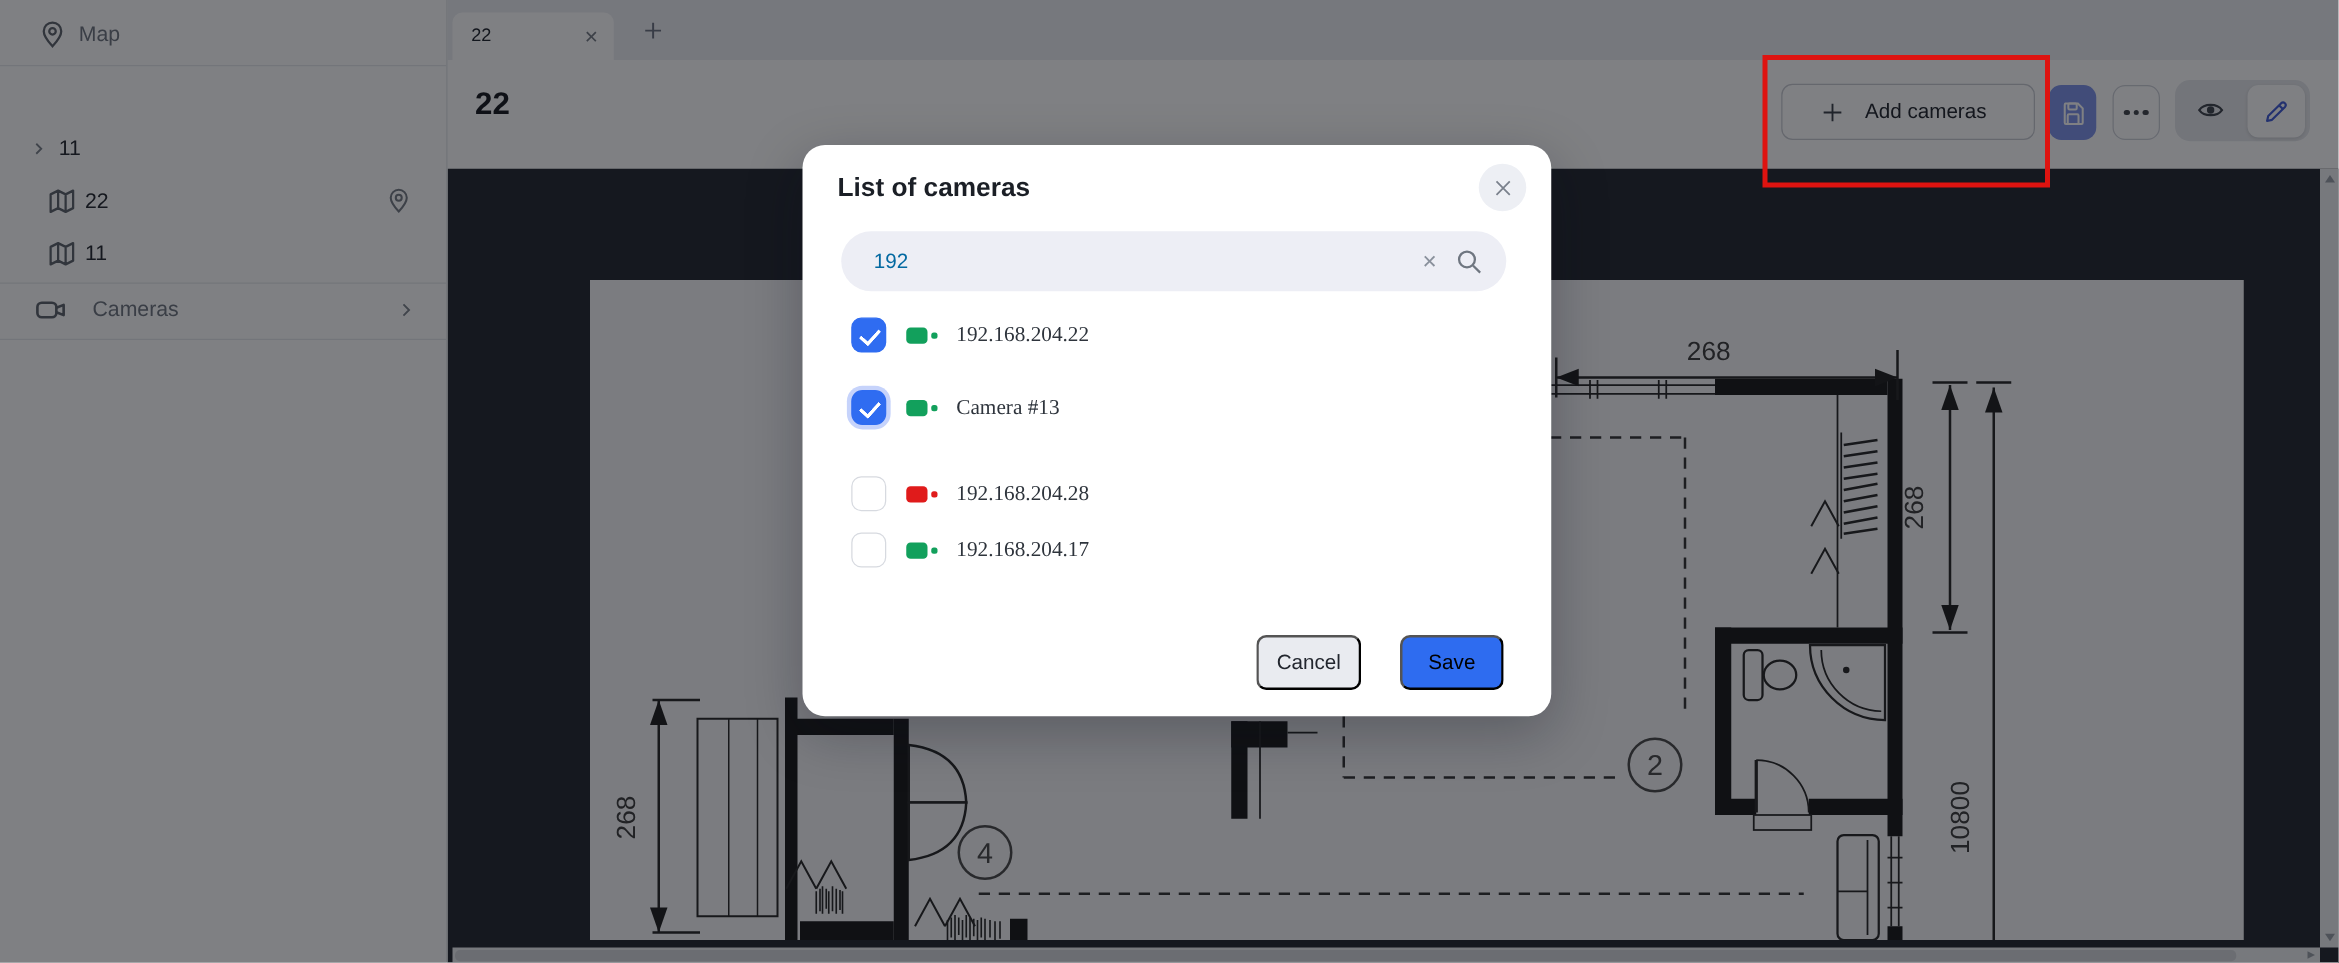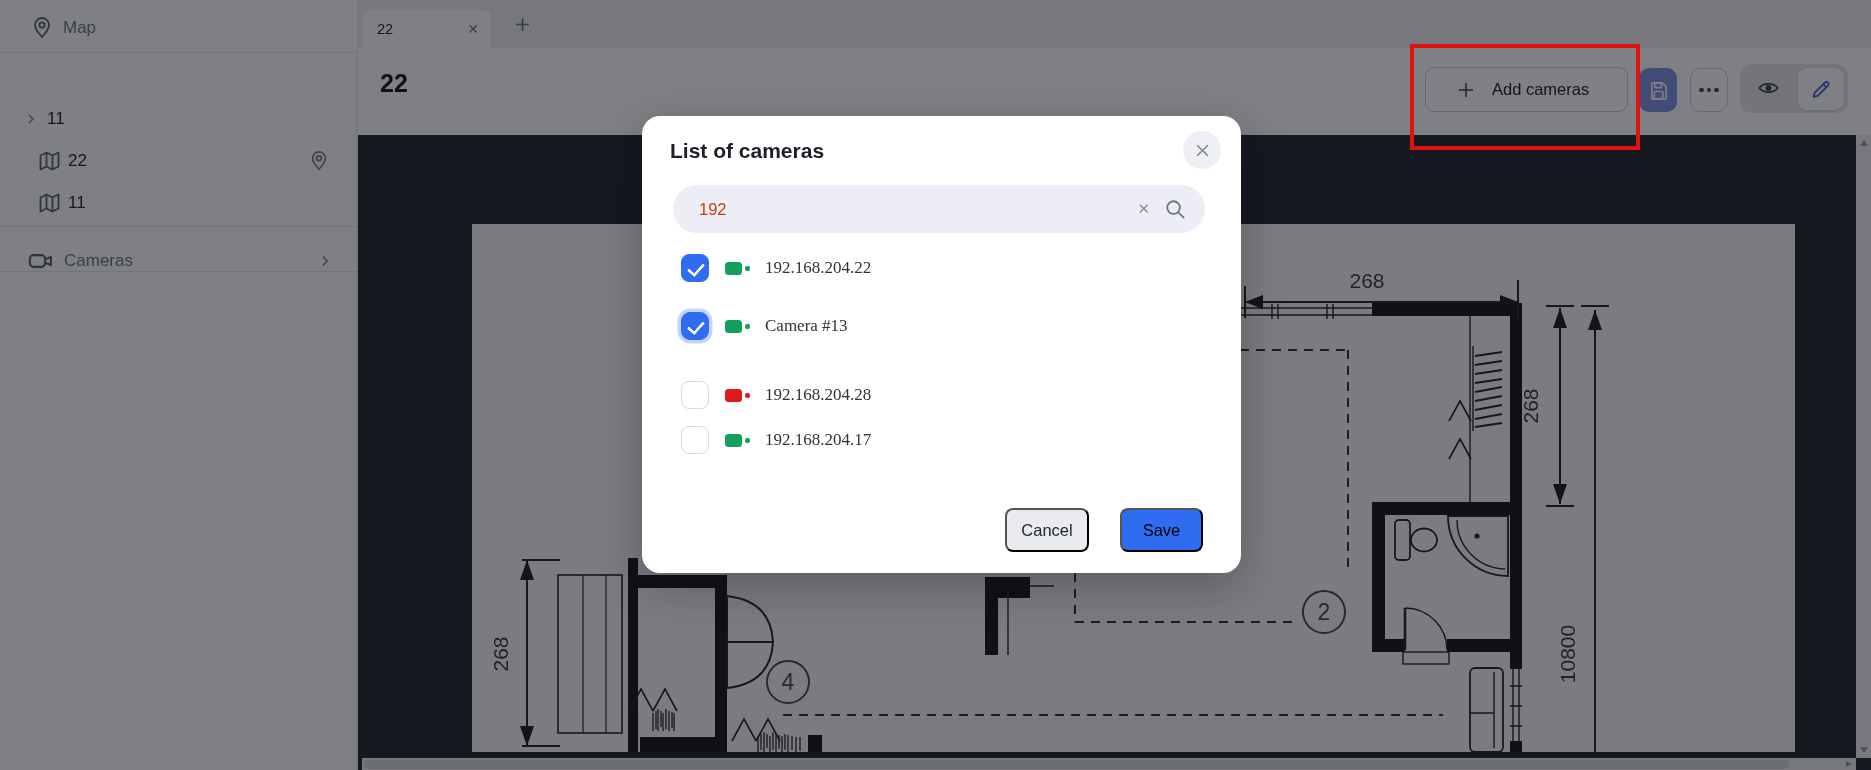--- a/index.html
+++ b/index.html
@@ -47,21 +47,21 @@
   #harr { position:absolute; right:4px; top:2.5px; width:0; height:0; border-top:3.5px solid transparent; border-bottom:3.5px solid transparent; border-left:6px solid #9aa0a8; }
 
   
   #overlay { position:absolute; inset:0; background:rgba(9,11,17,0.52); z-index:30; }
 
   
   #modal { position:absolute; left:642px; top:116px; width:599px; height:457px; background:#fff; border-radius:18px; z-index:40; box-shadow:0 14px 44px rgba(10,14,25,.28); }
   #modal-title { position:absolute; left:28px; top:23px; font-size:21px; font-weight:700; color:#1b1f26; }
   #modal-close { position:absolute; right:20px; top:15px; width:38px; height:38px; border-radius:50%; background:#edeff4; display:flex; align-items:center; justify-content:center; color:#7a818c; }
   #search-pill { position:absolute; left:31px; top:69px; width:532px; height:48px; border-radius:24px; background:#edeef5; display:flex; align-items:center; padding:0 18px 0 26px; }
-  #search-input { flex:1; border:none; outline:none; background:transparent; font-size:16.5px; color:#c2410c; font-family:inherit; }
+  #search-input { flex:1; border:none; outline:none; background:transparent; font-size:16.5px; color:#0369a1; font-family:inherit; }
   #search-clear { color:#8a919c; font-size:15px; margin-right:14px; }
   #search-mag { display:inline-flex; color:#6f7680; }
 
   .cam-row { position:absolute; left:39px; height:28px; display:flex; align-items:center;font-family:Liberation Serif, serif; }
   .checkbox { position:relative; width:28px; height:28px; border:1.5px solid #d7dae0; border-radius:8px; background:#fff; }
   .checkbox.checked { background:#2f6cf1; border-color:#2f6cf1; }
   .checkbox.checked::after { content:""; position:absolute; left:9px; top:4.5px; width:7px; height:13px; border:solid #fff; border-width:0 3px 3px 0; border-radius:1px; transform:rotate(42deg); }
   .checkbox.focused { box-shadow:0 0 0 3.5px #c6d3fb; border-radius:9px; }
   .cam-glyph { position:relative; width:26px; height:14px; margin-left:16px; }
   .cam-glyph .body { position:absolute; left:0; top:0.5px; width:17px; height:13px; border-radius:3.5px; }
@@ -123,21 +123,21 @@
     <div class="s-row" style="top:182px;height:42px;">
       <span class="s-icon" style="margin-left:37px;">
         <svg width="24" height="24" viewBox="0 0 24 24">
             <path d="M3.5,6.5 L9.5,3.5 L15.5,6.5 L21.5,3.5 V17.5 L15.5,20.5 L9.5,17.5 L3.5,20.5 Z M9.5,3.5 V17.5 M15.5,6.5 V20.5" fill="none" stroke="currentColor" stroke-width="1.8" stroke-linejoin="round"></path>
           </svg>
       </span>
       <span class="s-label dark" style="margin-left:7px;">11</span>
     </div>
 
     <div class="s-divider" style="top:226px;"></div>
-    <div class="s-row" style="top:239px;height:44px;">
+    <div class="s-row" style="top:226px;height:44px;gap:10px;">
       <span class="s-icon" style="margin-left:27px;">
         <svg width="28" height="28" viewBox="0 0 24 24">
             <rect x="2.5" y="7" width="13" height="10" rx="3" fill="none" stroke="currentColor" stroke-width="1.8"></rect>
             <path d="M15.5,10.5 L20.5,8.5 V15.5 L15.5,13.5" fill="none" stroke="currentColor" stroke-width="1.8" stroke-linejoin="round"></path>
           </svg>
       </span>
       <span class="s-label" style="margin-left:9px;">Cameras</span>
       <span class="s-icon" style="position:absolute;left:316px;color:#7b828b;">
         <svg width="18" height="18" viewBox="0 0 24 24">
             <path d="M9,6 l6,6 -6,6" fill="none" stroke="currentColor" stroke-width="2"></path>

